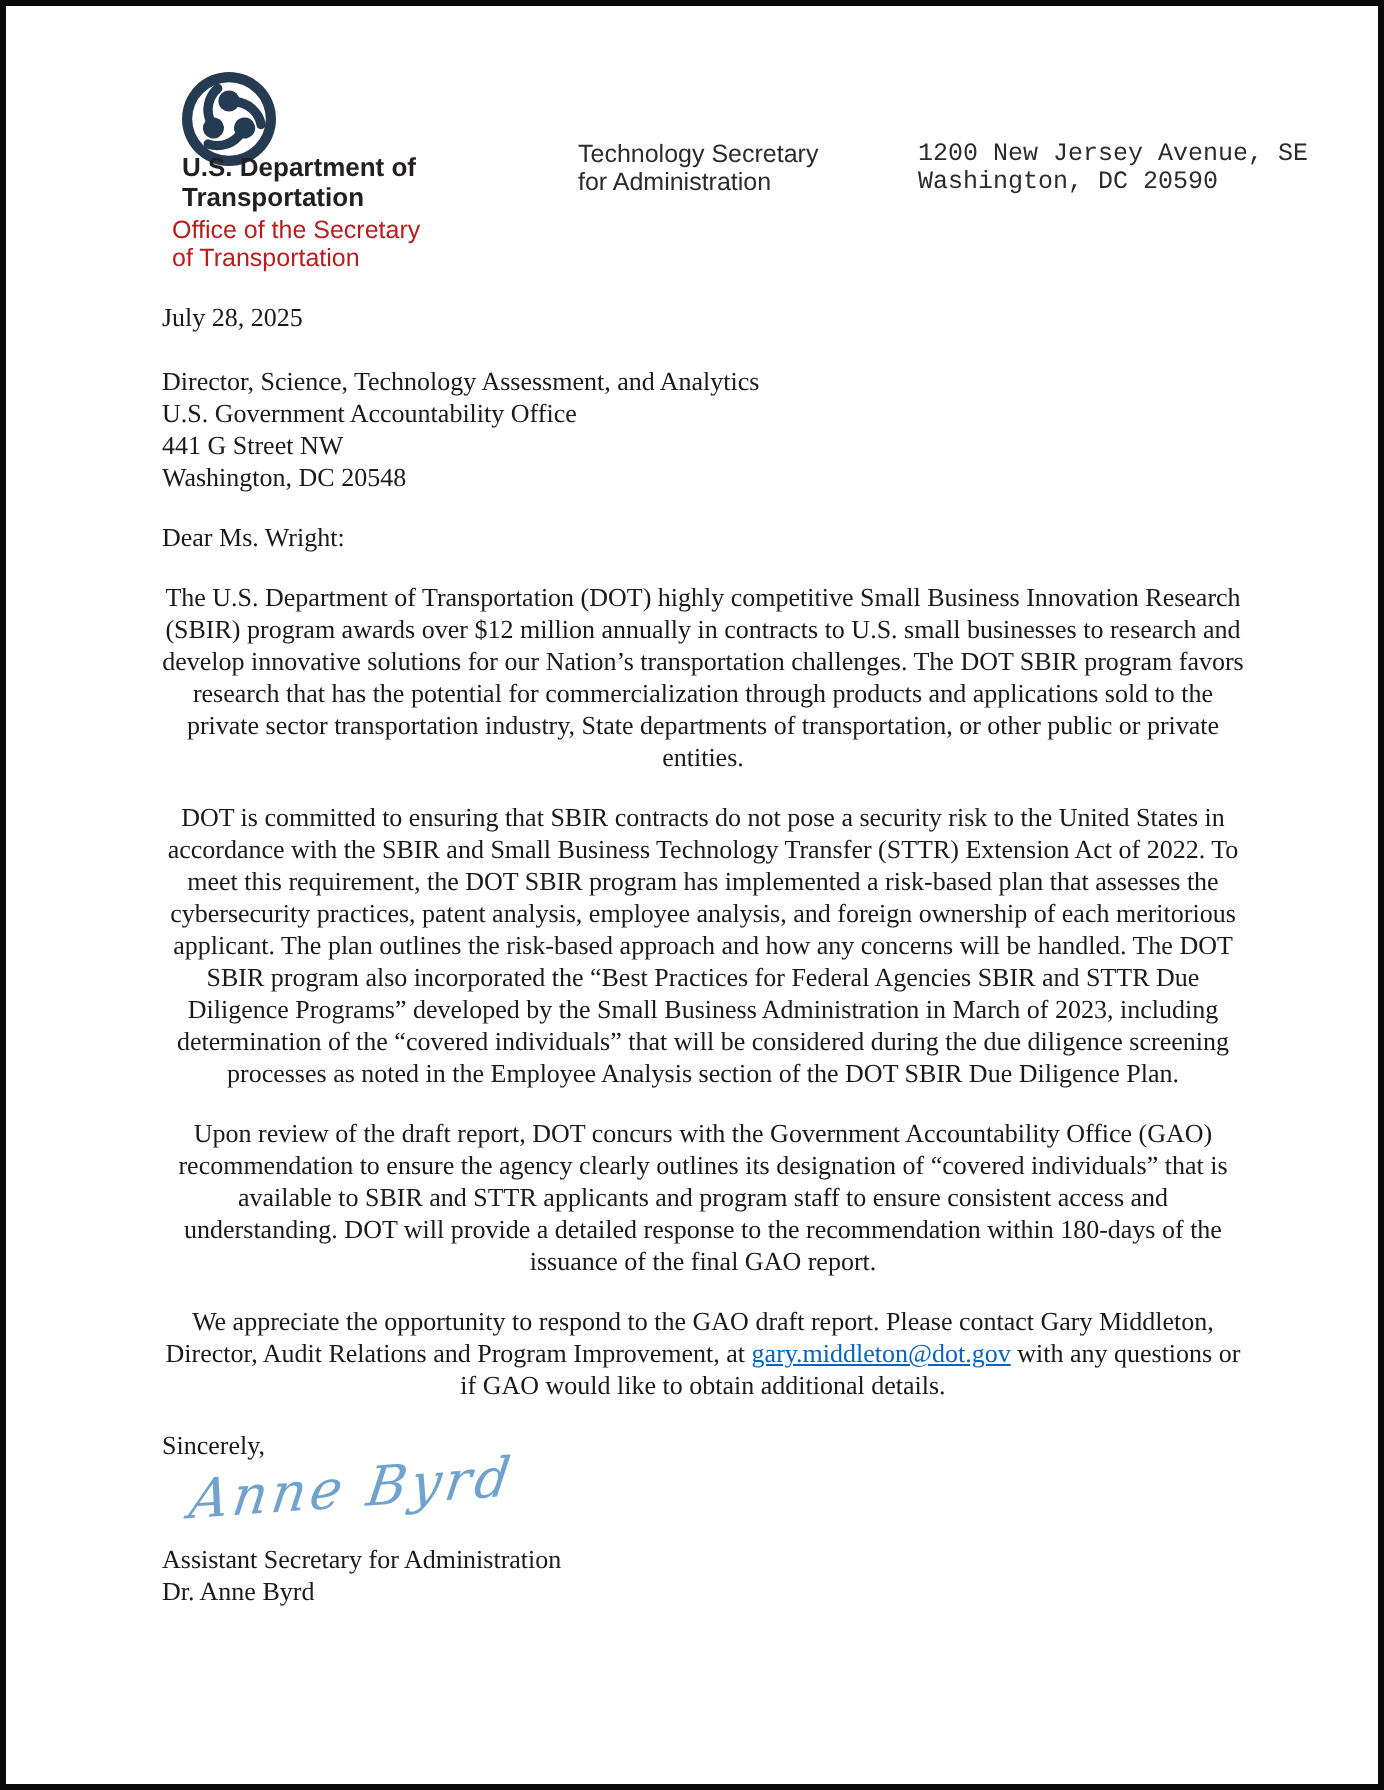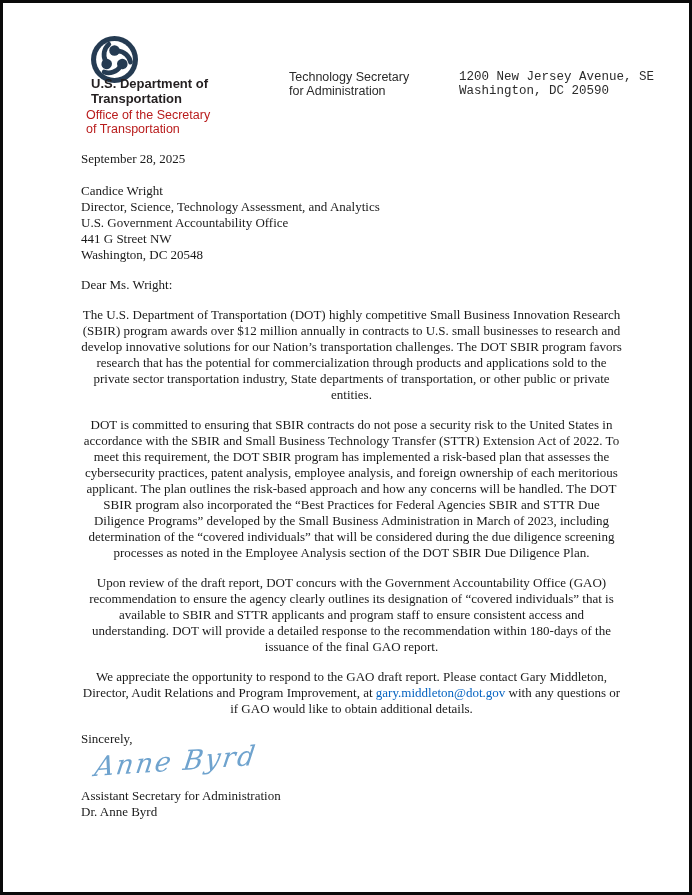--- a/index.html
+++ b/index.html
@@ -39,21 +39,21 @@
     font-family: Liberation Mono, monospace;
     font-size: 12.5px; line-height: 13.5px; color: #2b2b2b;
   }
 
   
   .block { margin-left: 78px; font-size: 13px; line-height: 16px; }
   .date { margin-top: 15px; }
   .recipient { margin-top: 16px; }
   .salutation { margin-top: 14px; }
   .para { margin-top: 14px; width: 541px; text-align: center; }
-  .email-link { color: #0563c1; cursor: pointer; }
+  .email-link { color: #0563c1; text-decoration: underline; cursor: pointer; }
   .closing { margin-top: 14px; }
   .signature {
     margin: 4px 0 0 92px;
     font-family: "DejaVu Serif", serif;
     font-style: italic;
     font-size: 27px;
     color: #6fa3ce;
     letter-spacing: 2px;
     transform: rotate(-4deg) skewX(-12deg);
     transform-origin: left center;
@@ -103,24 +103,23 @@
       <div>for Administration</div>
     </div>
 
     <div class="lh-right">
       <div>1200 New Jersey Avenue, SE</div>
       <div>Washington, DC 20590</div>
     </div>
   </header>
 
   
-  <div class="block date">September 28, 2025</div>
+  <div class="block date">July 28, 2025</div>
 
   <div class="block recipient">
-    <div>Candice Wright</div>
     <div>Director, Science, Technology Assessment, and Analytics</div>
     <div>U.S. Government Accountability Office</div>
     <div>441 G Street NW</div>
     <div>Washington, DC 20548</div>
   </div>
 
   <div class="block salutation">Dear Ms. Wright:</div>
 
   <p class="block para">The U.S. Department of Transportation (DOT) highly competitive Small Business Innovation Research (SBIR) program awards over $12 million annually in contracts to U.S. small businesses to research and develop innovative solutions for our Nation’s transportation challenges. The DOT SBIR program favors research that has the potential for commercialization through products and applications sold to the private sector transportation industry, State departments of transportation, or other public or private entities.</p>
 

